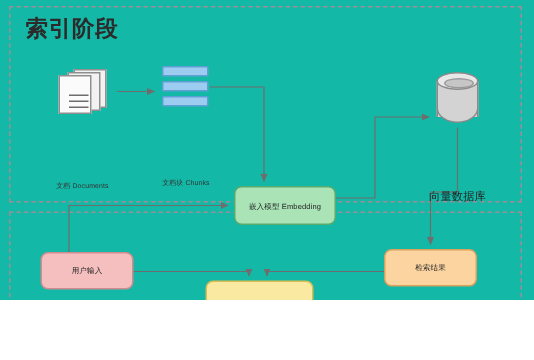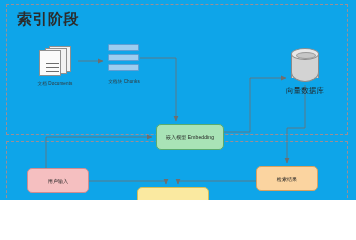--- a/index.html
+++ b/index.html
@@ -1,39 +1,39 @@
 <!DOCTYPE html>
 <html><head>
 <meta charset="utf-8">
 <style>
   html,body{margin:0;padding:0;background:#ffffff;}
   body{
     font-family:"Liberation Sans","DejaVu Sans",sans-serif;
     width:356px;height:200px;overflow:hidden;position:relative;
   }
-  #canvas{position:absolute;left:0;top:0;width:356px;height:200px;background:#0ea5e9;}
+  #canvas{position:absolute;left:0;top:0;width:356px;height:200px;background:#14b8a6;}
   .layer{position:absolute;left:0;top:0;width:356px;height:200px;}
   svg.layer{pointer-events:none;}
 
   
   .phase-box{position:absolute;border:1px dashed #9a8f96;background:transparent;box-sizing:border-box;}
   #phase-index{left:6px;top:4px;width:342px;height:131px;}
   #phase-query{left:6px;top:141px;width:342px;height:62px;}
 
   
   #title{
     position:absolute;left:17px;top:10px;
     font-size:15px;font-weight:bold;color:#2b2b2b;
     letter-spacing:.5px;white-space:nowrap;
   }
 
   
   .caption{
     position:absolute;font-size:4.6px;color:#333;white-space:nowrap;
-    text-align:center;letter-spacing:.1px;
+    text-align:center;letter-spacing:.1px;margin-top:40px;
   }
   .caption.big{font-size:7.5px;color:#222;}
 
   
   #docs{position:absolute;left:37px;top:46px;width:36px;height:30px;}
   .docsheet{
     position:absolute;background:#f2f2f2;border:1px solid #8f8f8f;box-sizing:border-box;
     width:22px;height:26px;
   }
   #docsheet3{left:12px;top:0px;}

